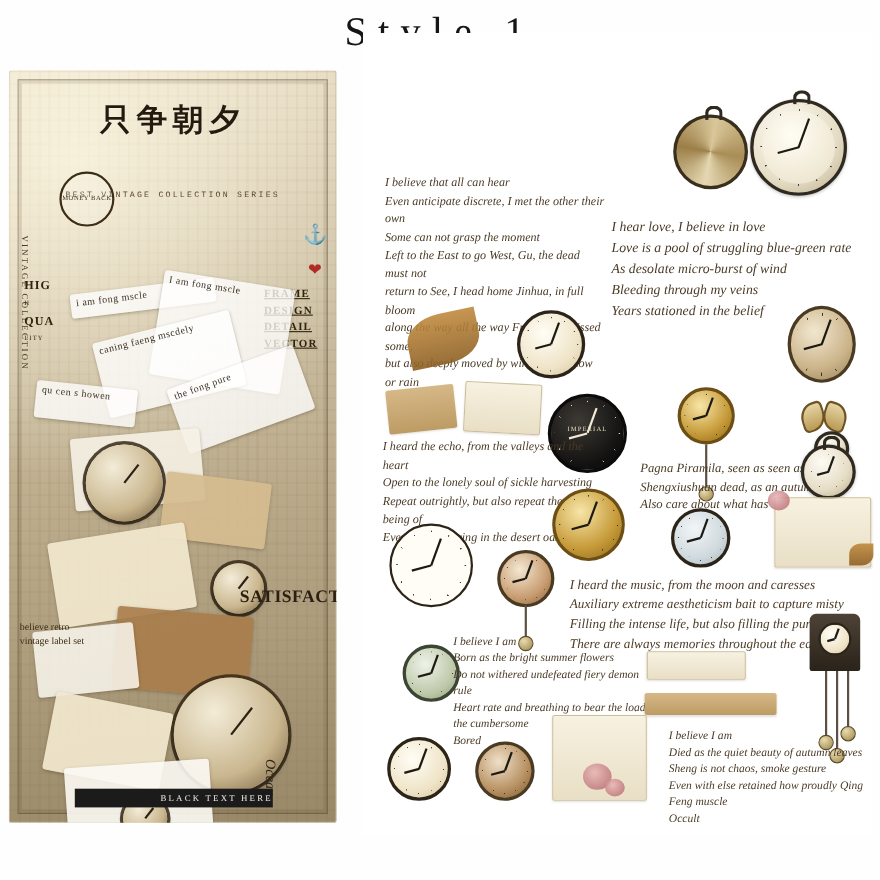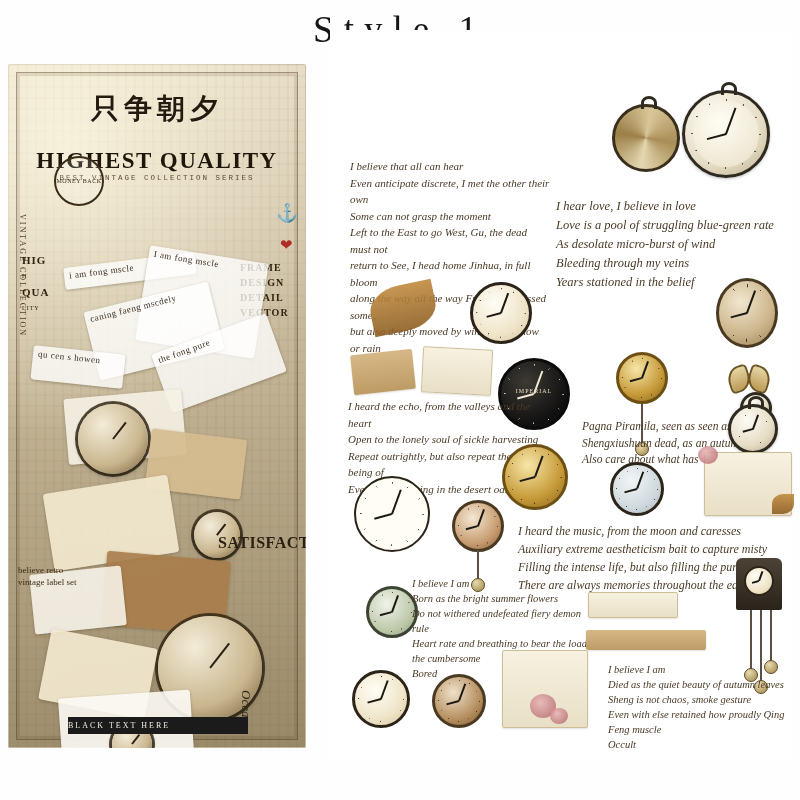--- a/index.html
+++ b/index.html
@@ -137,20 +137,21 @@
   .left-block small { display:block; font-size:6px; font-weight:normal; letter-spacing:1px; }
   .right-block {
     position: absolute;
     left: 232px; top: 196px;
     width: 58px;
     font-size: 10px;
     font-weight: bold;
     letter-spacing: 1px;
     color: #31240f;
     line-height: 15px;
+    text-decoration: underline;
   }
   .bottom-note {
     position: absolute;
     left: 10px; top: 500px;
     width: 70px;
     font-size: 9px;
     color: #3c2d17;
     line-height: 12px;
   }
   .satisfaction {
@@ -162,21 +163,21 @@
     letter-spacing: .5px;
   }
   .black-bar {
     position: absolute;
     left: 60px; bottom: 14px;
     width: 180px; height: 17px;
     background: #1b1b1b;
     color: #f0ece0;
     font-size: 8px;
     letter-spacing: 2px;
-    text-align: left;
+    text-align: right;
     line-height: 17px;
   }
   
   .sticker {
     position: absolute;
     background: rgba(255,255,255,0.78);
     box-shadow: 0 1px 3px rgba(60,45,25,0.35);
     border-radius: 3px;
   }
   .sticker.txt {
@@ -359,21 +360,20 @@
 
 <div id="page">
 
   <div class="title">Style 1</div>
 
   <div class="photo">
     <div class="vintage-bg"></div>
     <div class="frame-border"></div>
 
     <div class="cn-title">只争朝夕</div>
-    <div class="hq">HIGHEST QUALITY</div>
     <div class="hq-sub">BEST VINTAGE COLLECTION SERIES</div>
     <div class="seal">MONEY BACK</div>
     <div class="anchor-icon">⚓</div>
     <div class="heart-icon">❤</div>
 
     <div class="side-label" style="top:150px;">VINTAGE COLLECTION</div>
 
     <div class="left-block">
       HIG<small>H</small>
       QUA<small>LITY</small>

